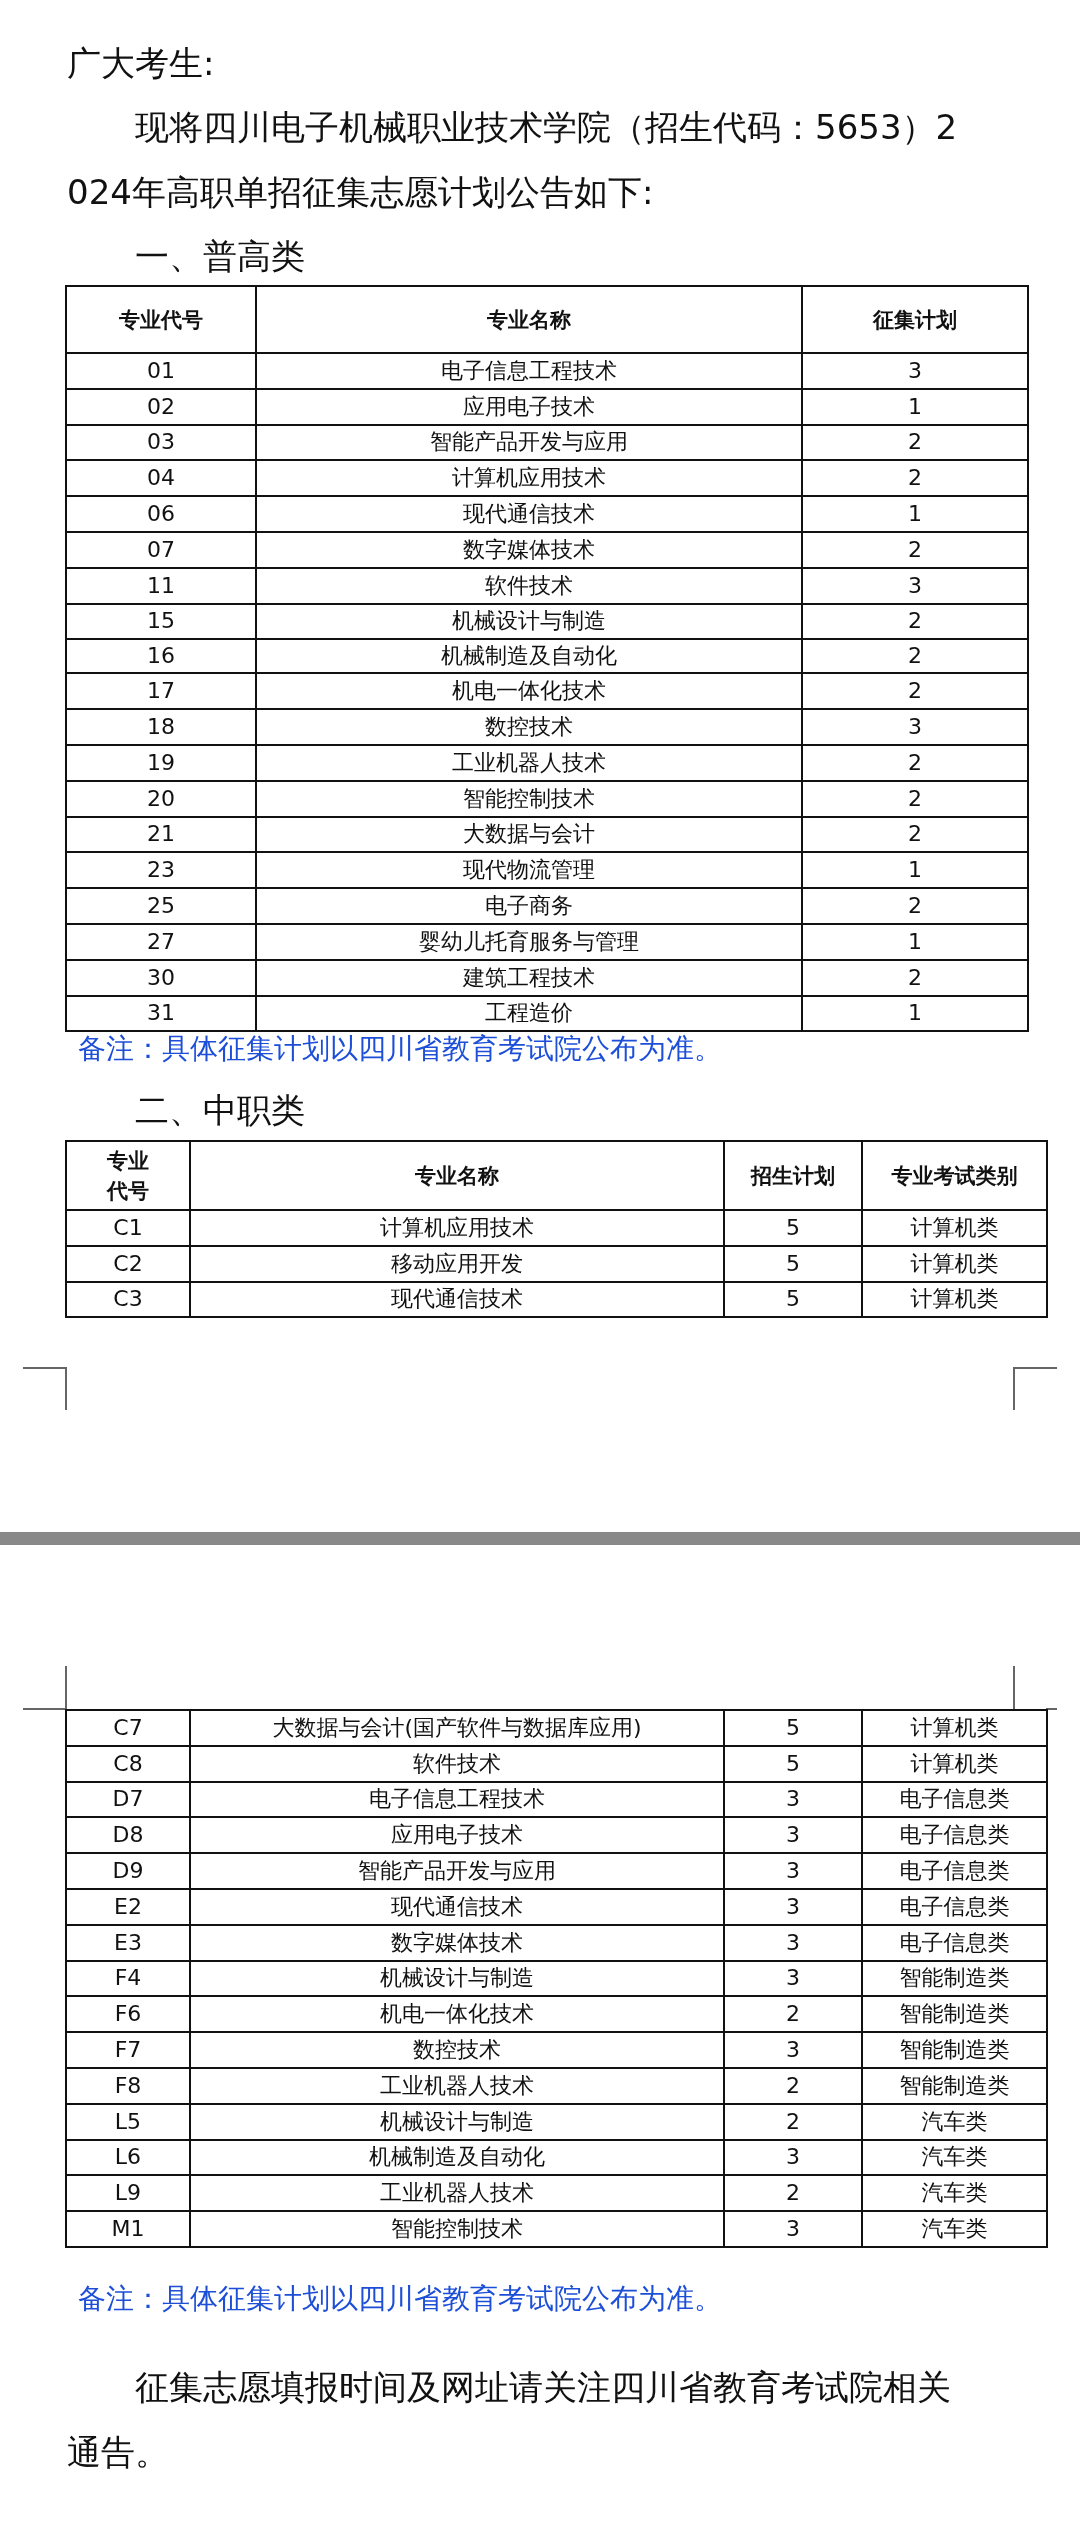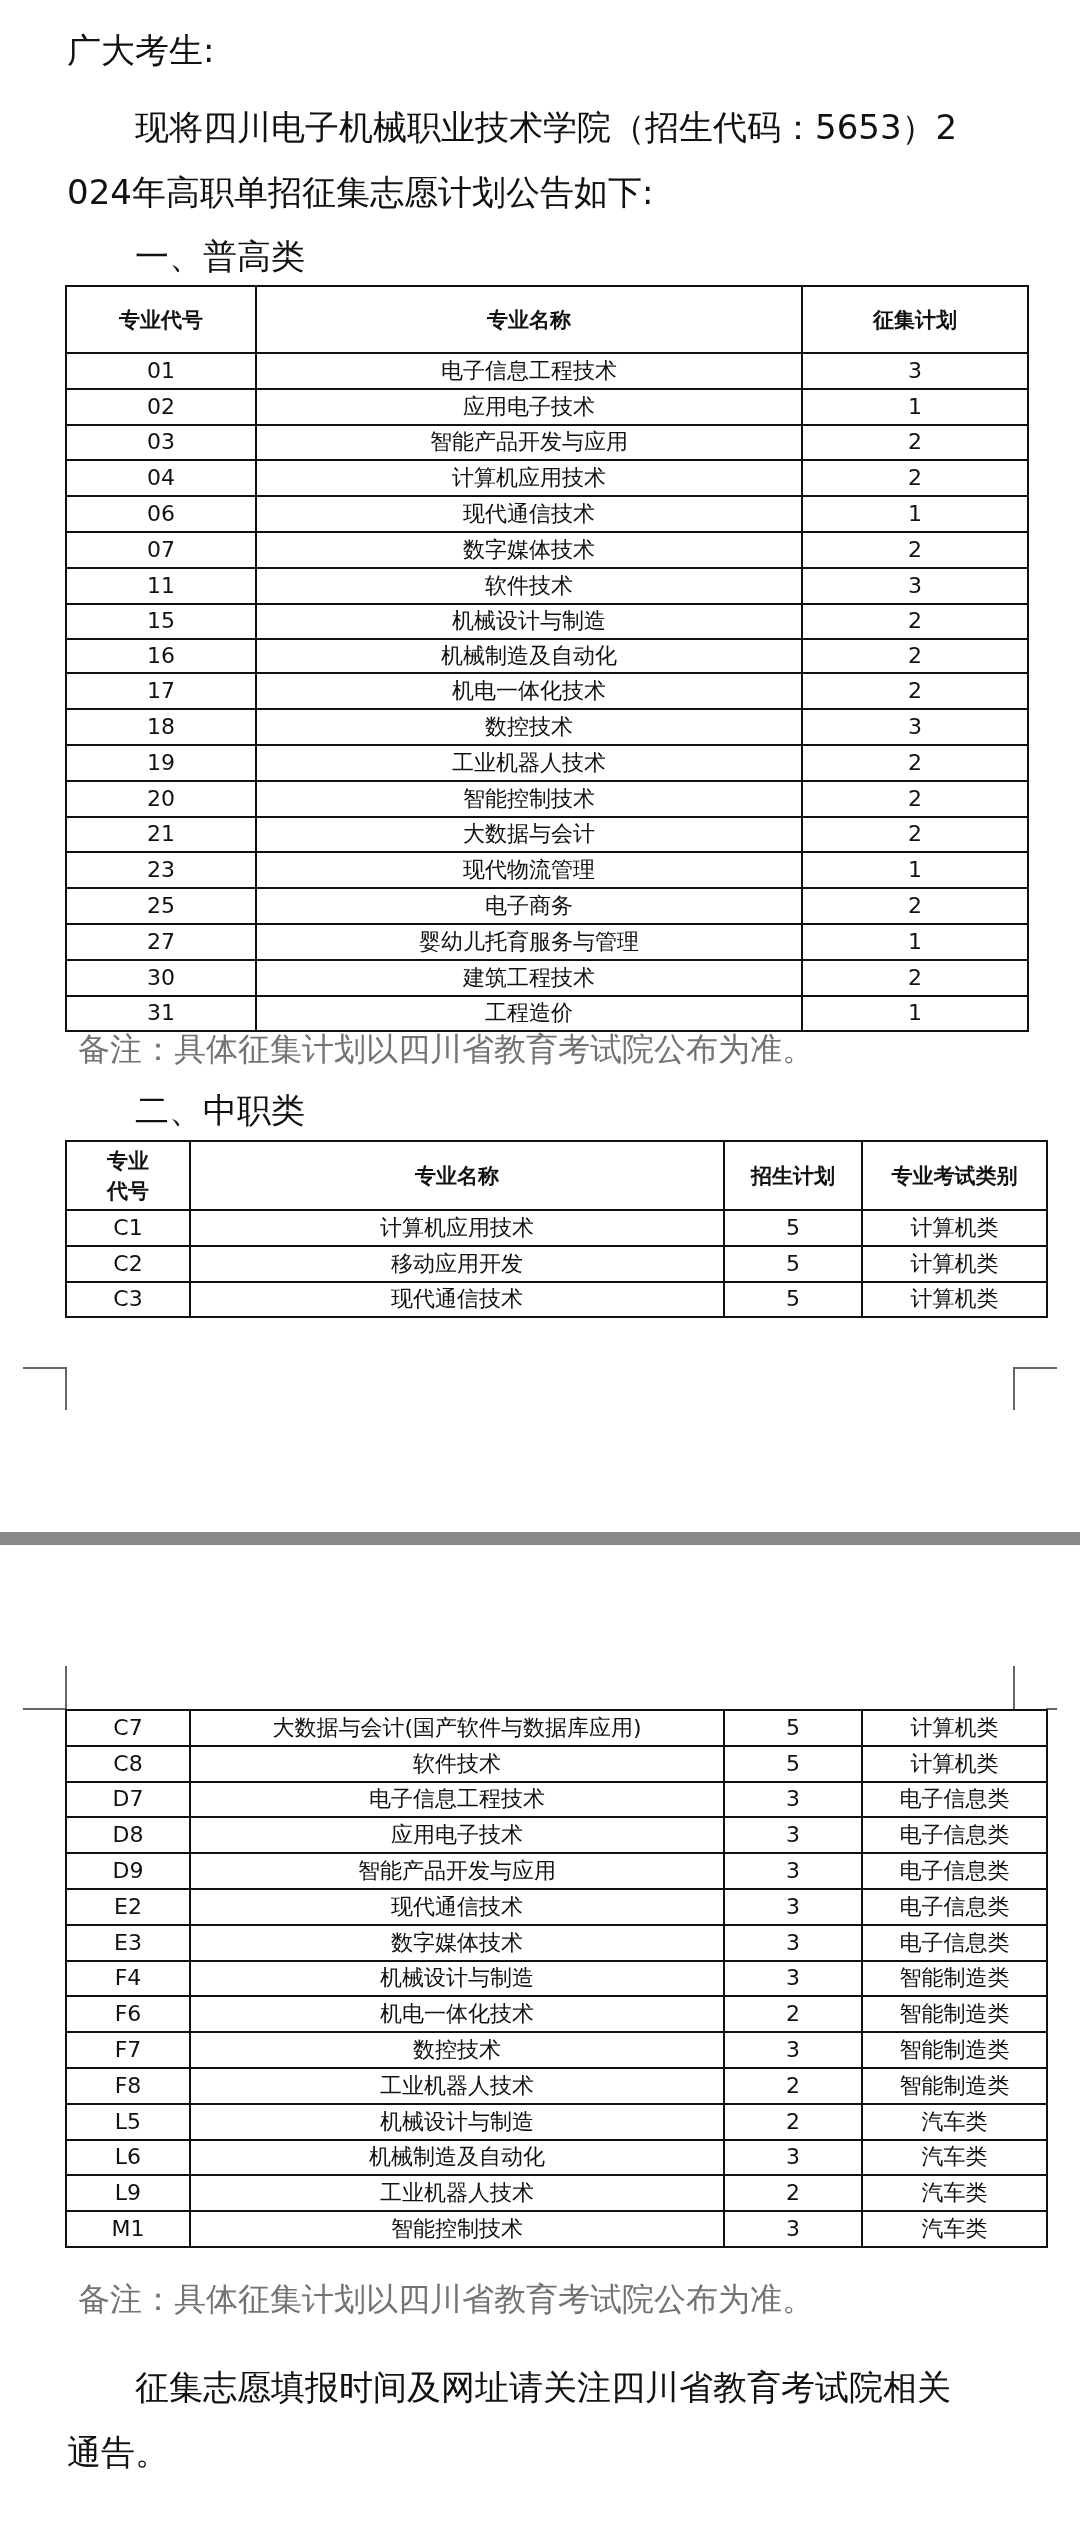--- a/index.html
+++ b/index.html
@@ -2,36 +2,36 @@
 <html><head>
 <meta charset="utf-8">
 <style>
   html, body { margin: 0; padding: 0; background: #ffffff; }
   body {
     width: 1080px; height: 2531px; position: relative; overflow: hidden;
     font-family: "DejaVu Sans", "Liberation Sans", sans-serif; color: #111;
   }
   .para { position: absolute; left: 67px; font-size: 34px; line-height: 40px; white-space: nowrap; letter-spacing: 0px; }
   .heading { position: absolute; left: 135px; font-size: 34px; line-height: 40px; white-space: nowrap; }
-  .note { position: absolute; left: 78px; font-size: 32px; line-height: 30px; white-space: nowrap; color: #737373; }
+  .note { position: absolute; left: 78px; font-size: 28px; line-height: 30px; white-space: nowrap; color: #1d4ed8; }
   table { position: absolute; border-collapse: collapse; table-layout: fixed; }
   td, th {
     border: 2px solid #111; text-align: center; vertical-align: middle;
     padding: 0; font-size: 22px; font-weight: normal; overflow: hidden; white-space: nowrap;
   }
   th { font-weight: bold; font-size: 21px; line-height: 30px; }
   td { height: 32px; line-height: 32px; }
   .hline { position: absolute; height: 0; border-top: 2px solid #666; }
   .vline { position: absolute; width: 0; border-left: 2px solid #666; }
   .page-sep { position: absolute; left: 0; width: 1080px; top: 1532px; height: 13px; background: #898989; }
 </style>
 </head>
 <body>
 
-<div class="para" style="top:30px;">广大考生:</div>
+<div class="para" style="top:43px;">广大考生:</div>
 <div class="para" style="top:107px; left:135px;">现将四川电子机械职业技术学院（招生代码：5653）2</div>
 <div class="para" style="top:172px;">024年高职单招征集志愿计划公告如下:</div>
 <div class="heading" style="top:236px;">一、普高类</div>
 
 <table id="t1" style="left:65px; top:285px; width:962px;">
   <colgroup>
       <col style="width:190px">
       <col style="width:546px">
       <col style="width:226px">
     </colgroup>

